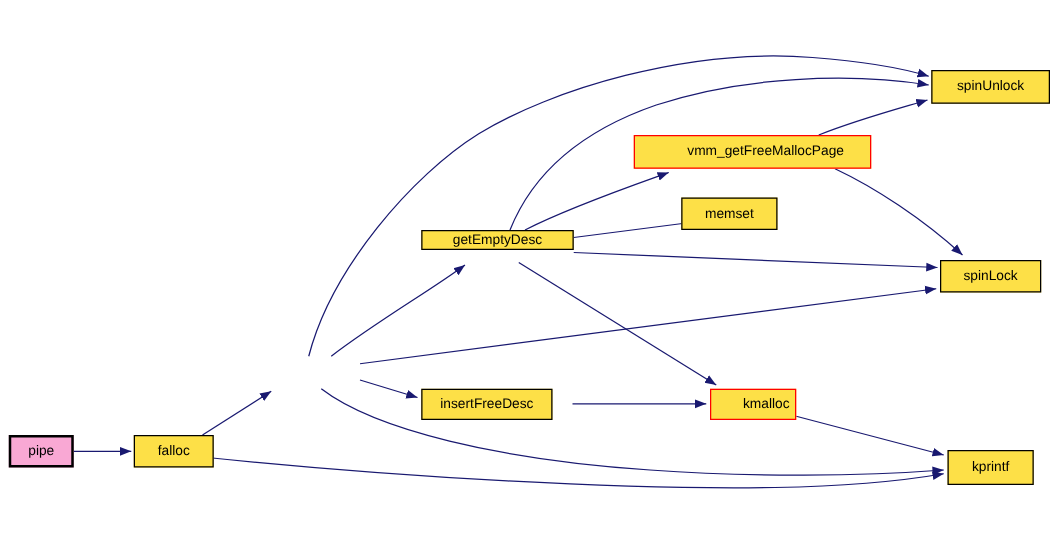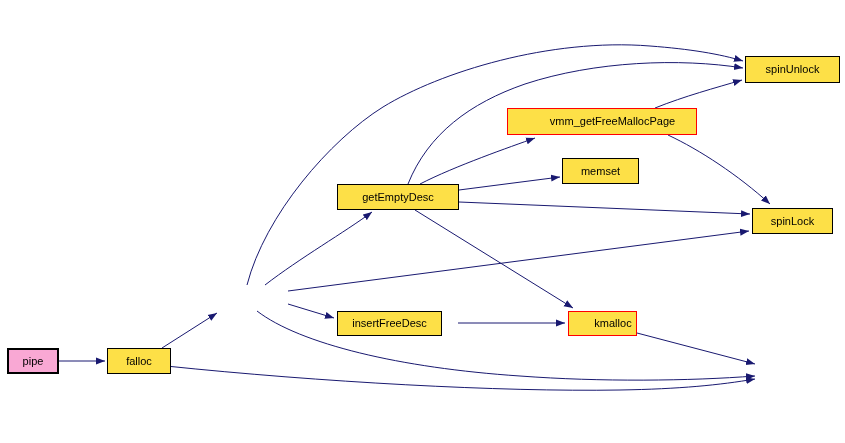--- a/index.html
+++ b/index.html
@@ -70,28 +70,29 @@
       <path d="M668,135 C700,150 738,175 770,204" marker-end="url(#arrow)"></path>
       <path d="M637,333 L755,364" marker-end="url(#arrow)"></path>
     </g>
   </svg>
 
   <div class="node root" style="left:7px; top:348px; width:52px; height:26px">pipe</div>
 
   <div class="node" style="left:107px; top:348px; width:64px; height:26px">falloc</div>
 
 
-  <div class="node" style="left:337px; top:184px; width:122px; height:26px">getEmptyDesc</div>
+  <div class="node" style="left:337px; top:184px; width:122px; height:16px">getEmptyDesc</div>
 
   <div class="node" style="left:337px; top:311px; width:105px; height:25px">insertFreeDesc</div>
 
   <div class="node highlight" style="left:507px; top:108px; width:190px; height:27px">vmm_getFreeMallocPage</div>
 
-  <div class="node" style="left:562px; top:158px; width:77px; height:26px">memset</div>
+  <div class="node" style="left:545px; top:158px; width:77px; height:26px">memset</div>
 
   <div class="node" style="left:745px; top:56px; width:95px; height:27px">spinUnlock</div>
 
   <div class="node" style="left:752px; top:208px; width:81px; height:26px">spinLock</div>
 
   <div class="node highlight" style="left:568px; top:311px; width:69px; height:25px">kmalloc</div>
 
+  <div class="node" style="left:758px; top:360px; width:69px; height:28px">kprintf</div>
 
 </div>
 
 </body></html>

